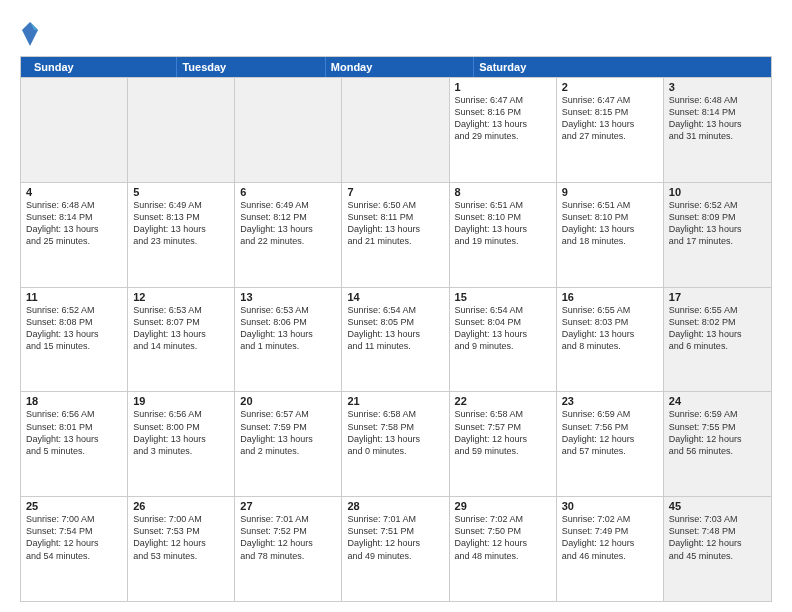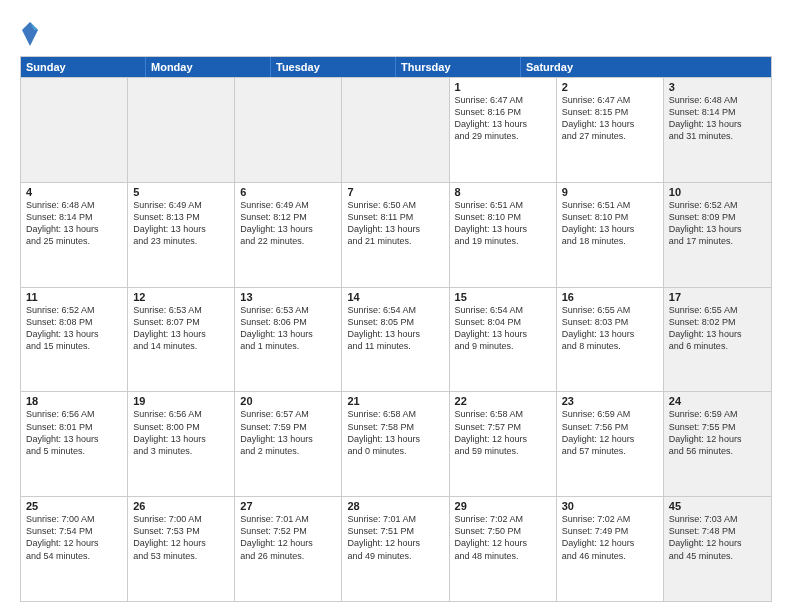--- a/index.html
+++ b/index.html
@@ -63,22 +63,23 @@
       color: #444;
     }
     .calendar {
       flex: 1;
       display: flex;
       flex-direction: column;
       border: 1px solid #ccc;
     }
     .cal-header {
       display: grid;
-      grid-template-columns: repeat(6, 1fr);
+      grid-template-columns: repeat(5, 1fr);
       background: #1a5fb4;
+      padding-left: 8px;
     }
     .cal-header-cell {
       color: #fff;
       font-size: 11px;
       font-weight: bold;
       padding: 4px 5px;
       text-align: left;
       border-right: 1px solid #3a7fd4;
     }
     .cal-header-cell:last-child {
@@ -144,23 +145,22 @@
     </div>
     <div class="title-block">
       <h1></h1>
       <h2></h2>
     </div>
   </div>
 
   <div class="calendar">
     <div class="cal-header">
     <div class="cal-header-cell">Sunday</div>
+        <div class="cal-header-cell">Tuesday</div>
         <div class="cal-header-cell">Monday</div>
-        <div class="cal-header-cell">Tuesday</div>
-        <div class="cal-header-cell">Thursday</div>
         <div class="cal-header-cell">Saturday</div>
       </div>
     <div class="cal-body">
     <div class="cal-row">
           <div class="cal-cell shaded empty"></div>
           <div class="cal-cell shaded empty"></div>
           <div class="cal-cell shaded empty"></div>
           <div class="cal-cell shaded empty"></div>
           <div class="cal-cell">
             <div class="day-num">1</div>
@@ -350,21 +350,21 @@
             <div class="cell-line">Sunrise: 7:00 AM</div>
             <div class="cell-line">Sunset: 7:53 PM</div>
             <div class="cell-line">Daylight: 12 hours</div>
             <div class="cell-line">and 53 minutes.</div>
           </div>
           <div class="cal-cell">
             <div class="day-num">27</div>
             <div class="cell-line">Sunrise: 7:01 AM</div>
             <div class="cell-line">Sunset: 7:52 PM</div>
             <div class="cell-line">Daylight: 12 hours</div>
-            <div class="cell-line">and 26 minutes.</div>
+            <div class="cell-line">and 78 minutes.</div>
           </div>
           <div class="cal-cell">
             <div class="day-num">28</div>
             <div class="cell-line">Sunrise: 7:01 AM</div>
             <div class="cell-line">Sunset: 7:51 PM</div>
             <div class="cell-line">Daylight: 12 hours</div>
             <div class="cell-line">and 49 minutes.</div>
           </div>
           <div class="cal-cell">
             <div class="day-num">29</div>

